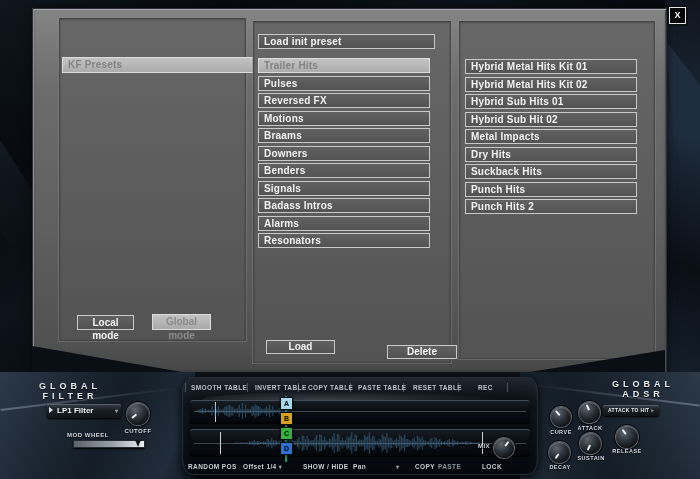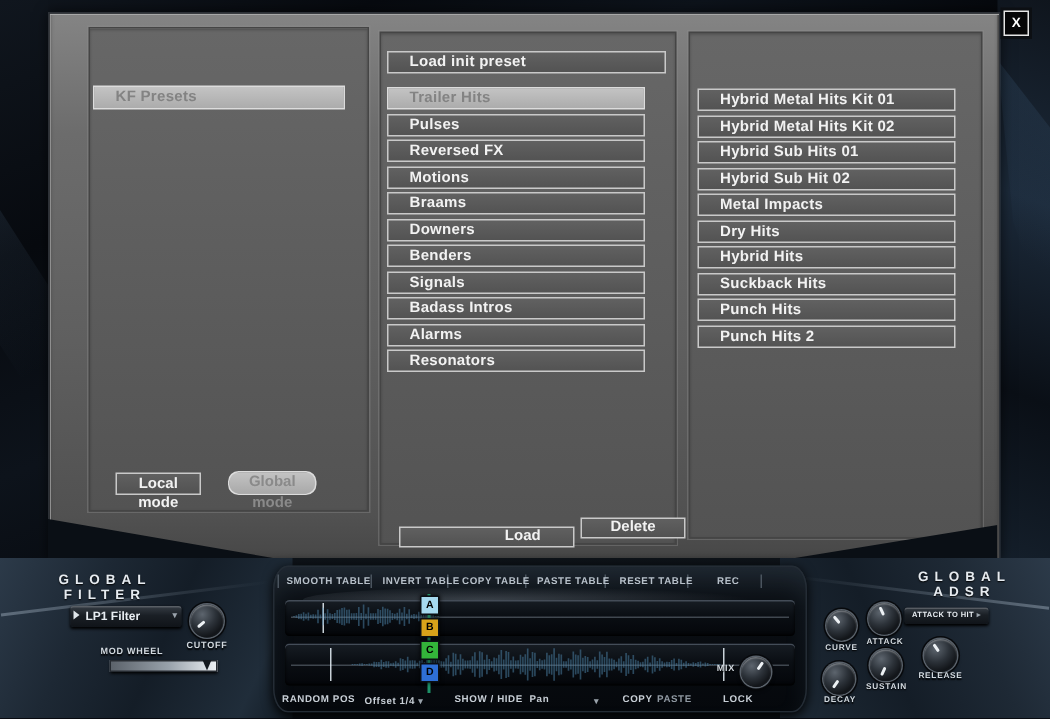--- a/index.html
+++ b/index.html
@@ -10,26 +10,26 @@
   .chassis{background:linear-gradient(160deg,#10161e 0%,#070a0f 35%,#0d131b 65%,#04060a 100%);}
   .facet{opacity:.85;}
   
   #overlay{left:32px;top:8px;width:633px;height:364px;
     background:linear-gradient(180deg,#848484 0%,#6c6c6c 22%,#5f5f5f 60%,#515151 92%,#474747 100%);
     border:1px solid #2c3036;
     box-shadow:inset 0 1px 0 #a8a8a8,inset 1px 0 0 #8f8f8f,inset -1px 0 0 #4a4a4a,inset 0 -2px 3px #3c3c3c,0 0 8px rgba(0,0,0,.6);}
   .panel{background:linear-gradient(180deg,#676767 0%,#5c5c5c 55%,#535353 100%);
     border:1px solid #454545;box-shadow:0 0 0 1px rgba(140,140,140,.4),inset 0 1px 2px rgba(0,0,0,.25);}
   .item{height:13px;line-height:13px;margin-bottom:2.5px;background:linear-gradient(#616161,#535353);
-    border:1px solid #c9c9c9;color:#f2f2f2;font-size:10px;font-weight:bold;padding-left:14px;
+    border:1px solid #c9c9c9;color:#f2f2f2;font-size:10px;font-weight:bold;padding-left:5px;
     letter-spacing:.2px;white-space:nowrap;overflow:hidden;}
   .item.selected{background:linear-gradient(#c3c3c3,#acacac);color:#838383;border-color:#dcdcdc;}
   .btn{background:linear-gradient(#606060,#525252);border:1px solid #c9c9c9;color:#f2f2f2;
     font-size:10px;font-weight:bold;text-align:center;}
-  .btn.selected{background:linear-gradient(#c3c3c3,#a9a9a9);color:#8a8a8a;border-color:#dcdcdc;border-radius:7px;}
+  .btn.selected{background:linear-gradient(#c3c3c3,#a9a9a9);color:#8a8a8a;border-color:#dcdcdc;}
   #close-btn{left:669px;top:7px;width:15px;height:15px;background:#060607;border:1px solid #e6e6e6;
     box-shadow:0 0 0 2px #0c0f13;color:#fff;font-size:9px;font-weight:bold;text-align:center;line-height:14px;}
   
   #bottom{left:0;top:372px;width:700px;height:107px;
     background:linear-gradient(180deg,#0e1319 0%,#161e27 40%,#0b1016 100%);}
   .module-l{left:0;top:0;width:195px;height:107px;
     background:linear-gradient(115deg,#2c3a49 0%,#1d2834 30%,#141d27 55%,#202d3a 85%,#111a23 100%);}
   .module-r{left:520px;top:0;width:180px;height:107px;
     background:linear-gradient(245deg,#2c3a49 0%,#1e2935 30%,#141d27 60%,#1e2a36 100%);}
   .hw-title{color:#e6ebf0;font-size:9px;font-weight:bold;letter-spacing:4px;line-height:10px;text-align:center;
@@ -69,21 +69,21 @@
 
   <div class="abs chassis" style="left:0;top:0;width:700px;height:8px;"></div>
   <div class="abs chassis" style="left:0;top:0;width:32px;height:479px;"></div>
   <div class="abs chassis" style="left:665px;top:0;width:35px;height:479px;background:linear-gradient(200deg,#0f151d 0%,#1c2a3a 28%,#0a0f16 55%,#15202c 80%,#060910 100%);"></div>
   <div class="abs facet" style="left:665px;top:40px;width:35px;height:180px;background:linear-gradient(210deg,rgba(60,90,120,.35),rgba(10,16,24,0) 70%);clip-path:polygon(0 0,100% 25%,100% 100%,30% 60%);"></div>
   <div class="abs facet" style="left:0;top:120px;width:32px;height:200px;background:linear-gradient(150deg,rgba(70,95,120,.25),rgba(10,16,24,0) 65%);clip-path:polygon(0 10%,100% 35%,100% 80%,0 55%);"></div>
 
   <div id="overlay" class="abs">
 
     <div class="panel abs" style="left:26px;top:9px;width:185px;height:321px;">
-      <div class="abs" style="left:2px;top:38px;width:168px;">
+      <div class="abs" style="left:2px;top:38px;width:192px;">
         <div class="item selected" style="height:14px;line-height:14px;">KF Presets</div>
       </div>
       <div class="btn abs" style="left:17px;top:296px;width:55px;height:13px;line-height:13px;">Local mode</div>
       <div class="btn selected abs" style="left:92px;top:295px;width:57px;height:14px;line-height:14px;">Global mode</div>
     </div>
 
     <div class="panel abs" style="left:220px;top:12px;width:196px;height:340px;">
       <div class="item abs" style="left:4px;top:12px;width:170px;">Load init preset</div>
       <div class="abs" style="left:4px;top:36px;width:172px;">
         <div class="item selected">Trailer Hits</div>
@@ -91,33 +91,32 @@
         <div class="item">Reversed FX</div>
         <div class="item">Motions</div>
         <div class="item">Braams</div>
         <div class="item">Downers</div>
         <div class="item">Benders</div>
         <div class="item">Signals</div>
         <div class="item">Badass Intros</div>
         <div class="item">Alarms</div>
         <div class="item">Resonators</div>
       </div>
-      <div class="btn abs" style="left:12px;top:329px;width:67px;height:12px;line-height:12px;padding-left:48px;">Load</div>
+      <div class="btn abs" style="left:12px;top:318px;width:67px;height:12px;line-height:12px;">Load</div>
       <div class="btn abs" style="left:133px;top:323px;width:68px;height:12px;line-height:12px;">Delete</div>
     </div>
 
     <div class="panel abs" style="left:426px;top:12px;width:194px;height:336px;">
       <div class="abs" style="left:5px;top:37px;width:172px;">
         <div class="item">Hybrid Metal Hits Kit 01</div>
         <div class="item">Hybrid Metal Hits Kit 02</div>
         <div class="item">Hybrid Sub Hits 01</div>
         <div class="item">Hybrid Sub Hit 02</div>
         <div class="item">Metal Impacts</div>
         <div class="item">Dry Hits</div>
-        <div class="item">Hybrid Hits</div>
         <div class="item">Suckback Hits</div>
         <div class="item">Punch Hits</div>
         <div class="item">Punch Hits 2</div>
       </div>
     </div>
   </div>
 
   <div class="abs wedge" style="left:32px;top:346px;width:150px;height:26px;clip-path:polygon(0 0,100% 100%,0 100%);"></div>
   <div class="abs wedge" style="left:530px;top:350px;width:135px;height:22px;clip-path:polygon(100% 0,100% 100%,0 100%);"></div>
 

